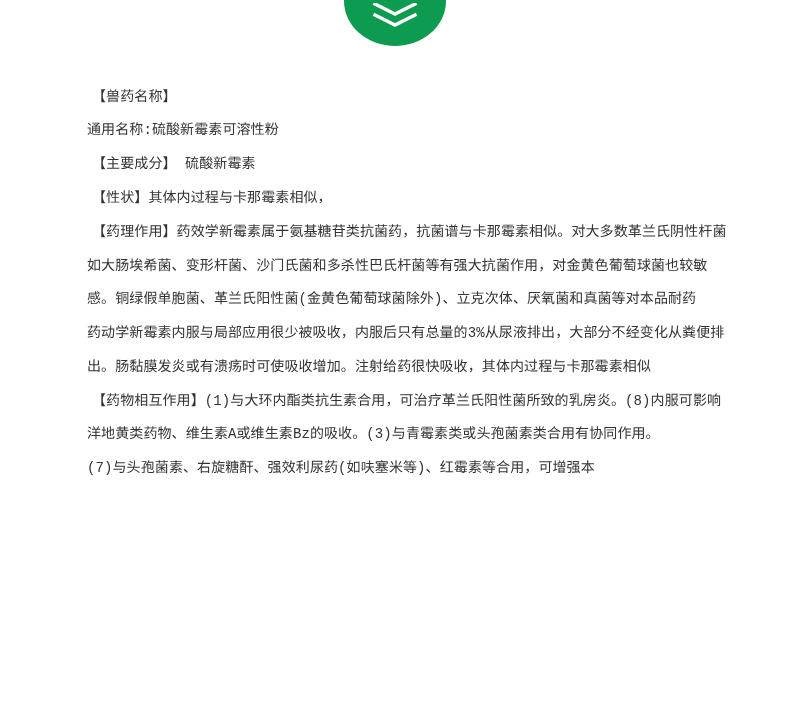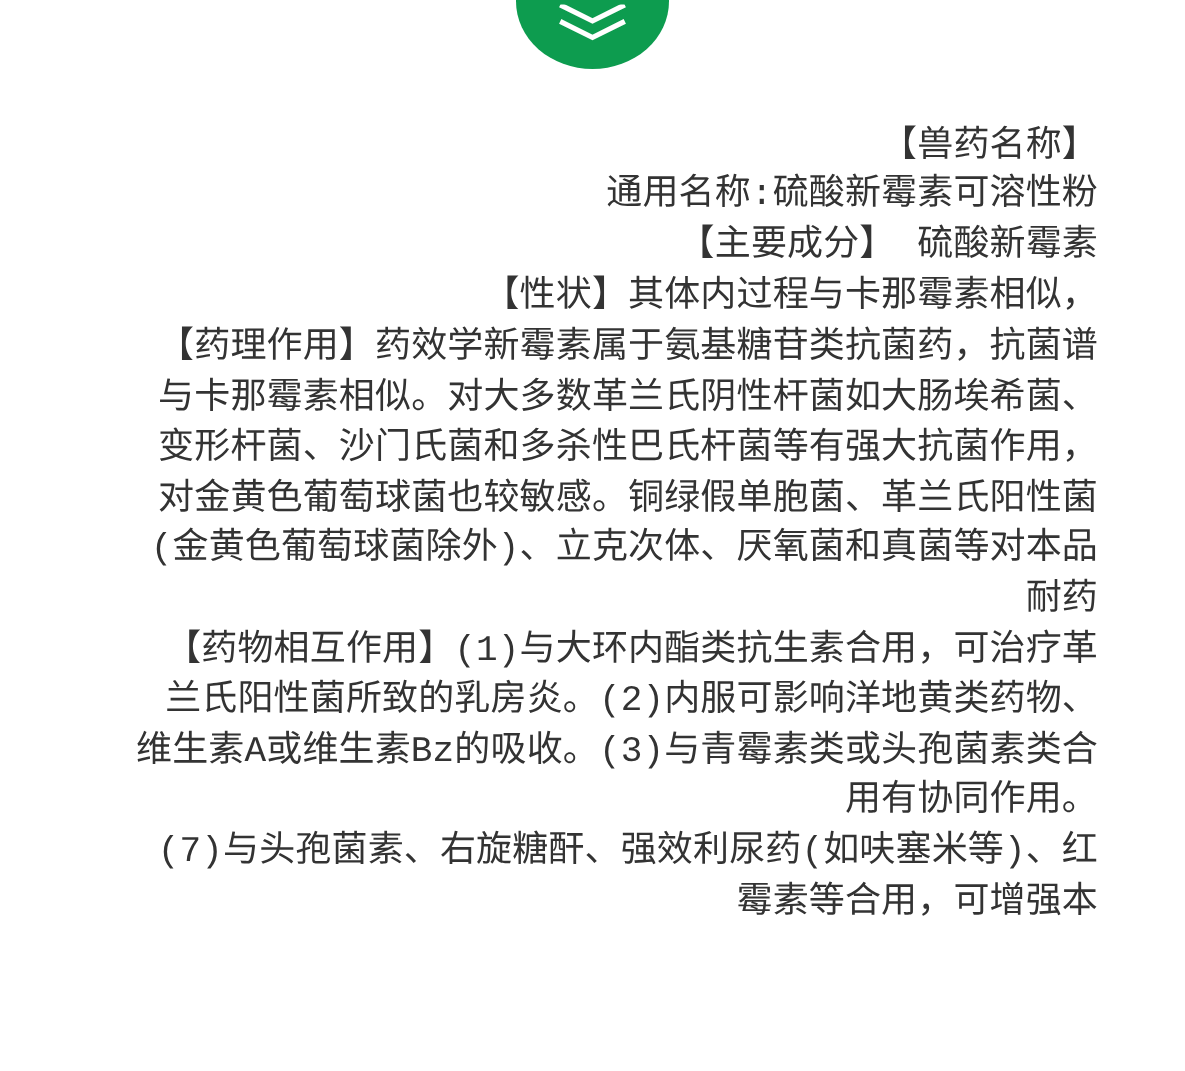--- a/index.html
+++ b/index.html
@@ -53,25 +53,25 @@
   .doc {
     position: absolute;
     top: 80px;
     left: 0;
     width: 790px;
     padding-left: 87px;
     padding-right: 58px;
   }
 
   .para {
-    font-size: 24px;
+    font-size: 14px;
     line-height: 33.5px;
     color: #333333;
     letter-spacing: 0.1px;
-    text-align: right;
+    text-align: left;
     word-break: break-all;
     margin: 0;
   }
 
   .para + .para { margin-top: 0.5px; font-family: Liberation Mono, monospace; }
 
   
   .para.bracket { text-indent: 5px; }
 </style>
 </head>
@@ -87,15 +87,16 @@
     </span>
   </div>
 </div>
 
 <div class="doc">
   <p class="para bracket">【兽药名称】</p>
   <p class="para">通用名称:硫酸新霉素可溶性粉</p>
   <p class="para bracket">【主要成分】 硫酸新霉素</p>
   <p class="para bracket">【性状】其体内过程与卡那霉素相似，</p>
   <p class="para bracket">【药理作用】药效学新霉素属于氨基糖苷类抗菌药，抗菌谱与卡那霉素相似。对大多数革兰氏阴性杆菌如大肠埃希菌、变形杆菌、沙门氏菌和多杀性巴氏杆菌等有强大抗菌作用，对金黄色葡萄球菌也较敏感。铜绿假单胞菌、革兰氏阳性菌(金黄色葡萄球菌除外)、立克次体、厌氧菌和真菌等对本品耐药</p>
-  <p class="para bracket">【药物相互作用】(1)与大环内酯类抗生素合用，可治疗革兰氏阳性菌所致的乳房炎。(2)内服可影响洋地黄类药物、维生素A或维生素Bz的吸收。(3)与青霉素类或头孢菌素类合用有协同作用。</p>
+  <p class="para">药动学新霉素内服与局部应用很少被吸收，内服后只有总量的3%从尿液排出，大部分不经变化从粪便排出。肠黏膜发炎或有溃疡时可使吸收增加。注射给药很快吸收，其体内过程与卡那霉素相似</p>
+  <p class="para bracket">【药物相互作用】(1)与大环内酯类抗生素合用，可治疗革兰氏阳性菌所致的乳房炎。(8)内服可影响洋地黄类药物、维生素A或维生素Bz的吸收。(3)与青霉素类或头孢菌素类合用有协同作用。</p>
   <p class="para">(7)与头孢菌素、右旋糖酐、强效利尿药(如呋塞米等)、红霉素等合用，可增强本</p>
 </div>
 
 </body></html>

